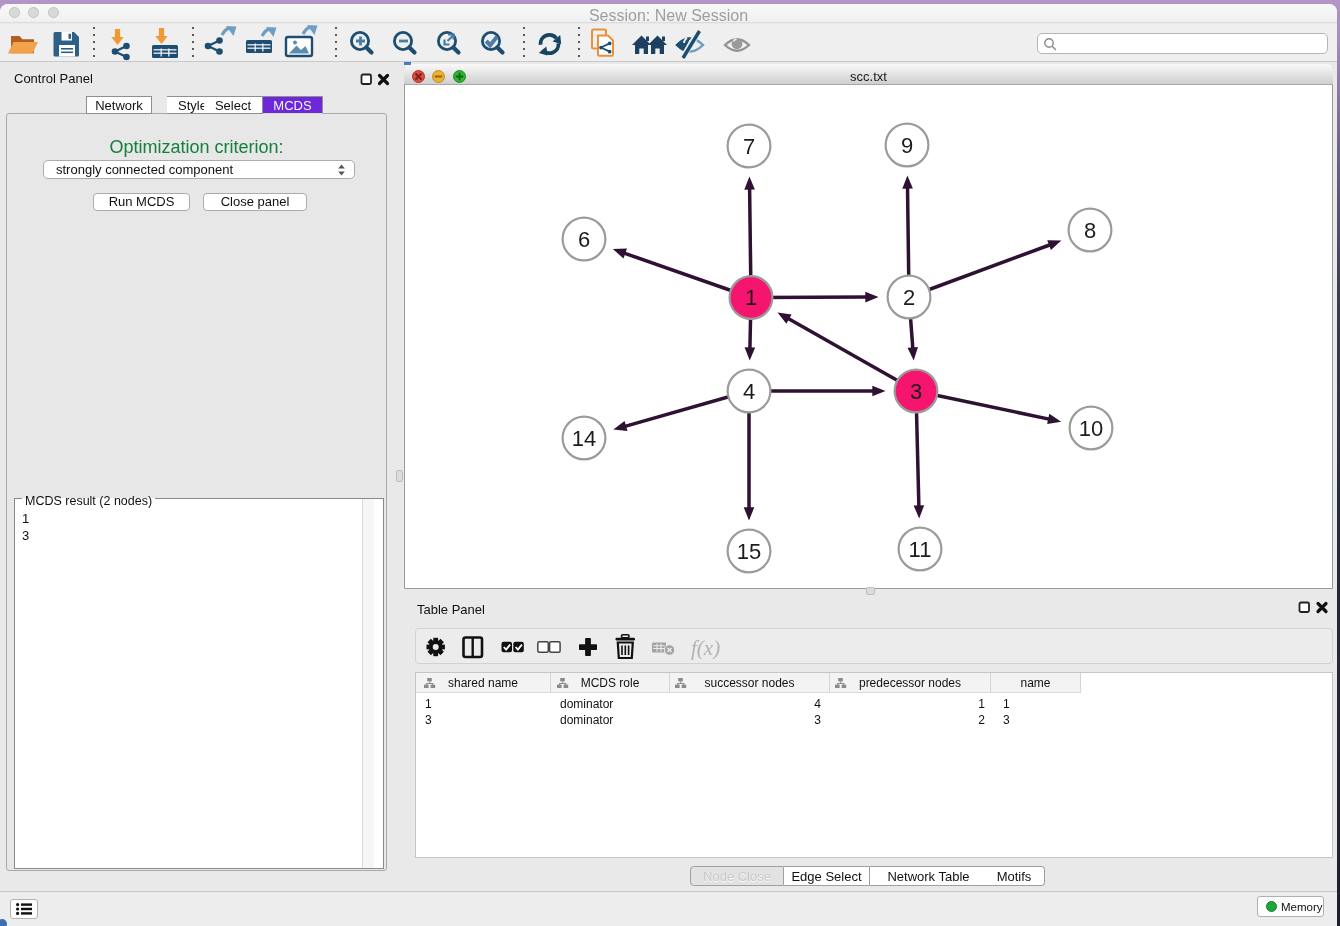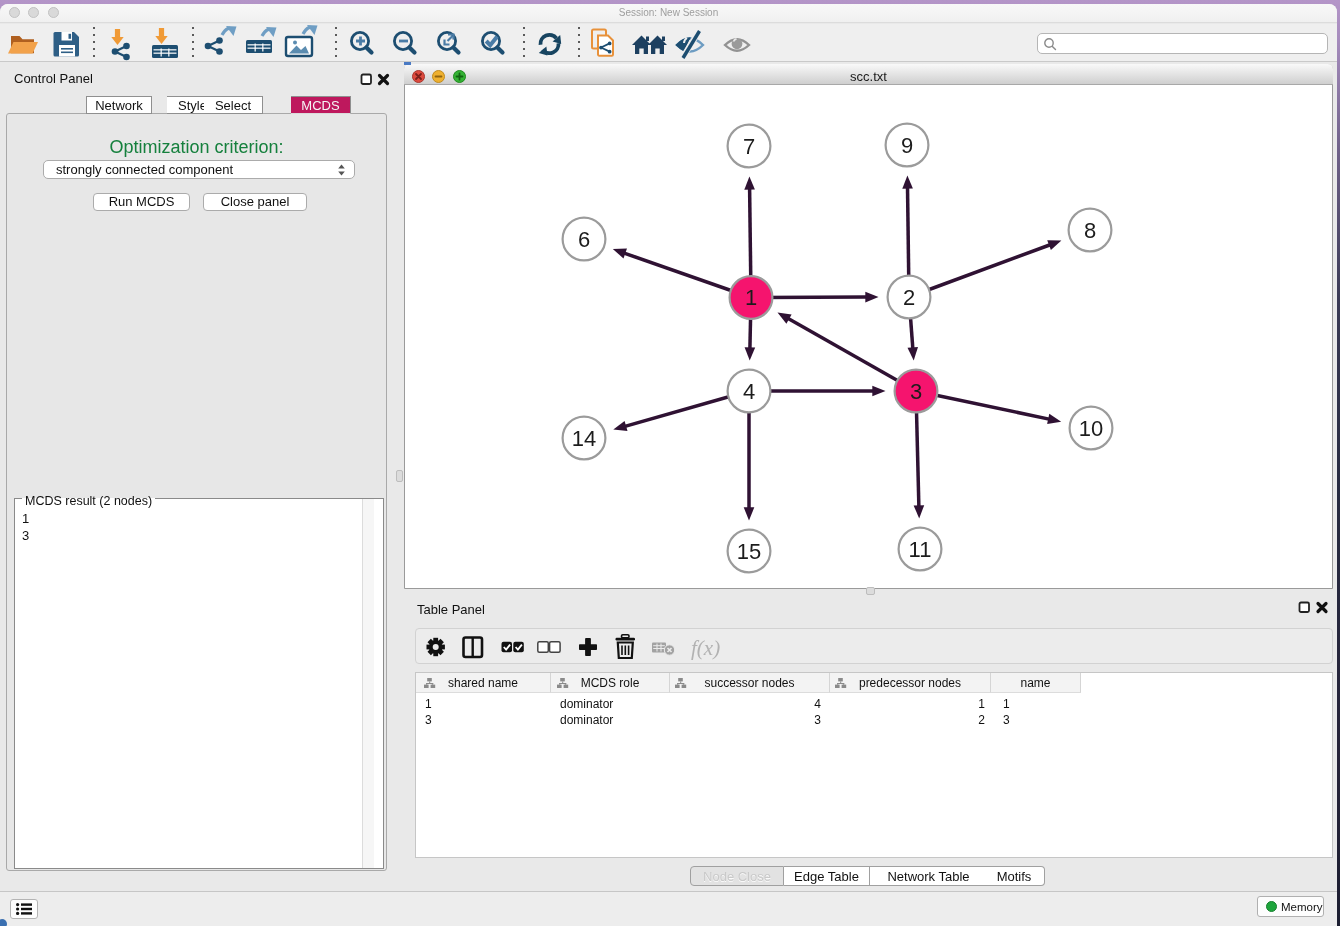--- a/index.html
+++ b/index.html
@@ -4,28 +4,28 @@
 <style>
 * { margin:0; padding:0; box-sizing:border-box; }
 html,body { width:1340px; height:926px; overflow:hidden; }
 body { font-family:"Liberation Sans", sans-serif; background:#e9e9e9; position:relative; }
 .abs { position:absolute; }
 #desktop { left:0; top:0; width:1340px; height:926px;
   background:linear-gradient(180deg,#b495c8 0px,#a68cbd 40px,#6f6189 150px,#3a3a55 300px,#262a40 500px,#262339 750px,#1c1e31 926px); }
 #appwin { left:0; top:4px; width:1337px; height:922px; background:#e9e9e9; border-radius:8px 8px 0 0; }
 #titlebar { left:0; top:4px; width:1337px; height:19px; background:linear-gradient(#f8f8f8,#f0f0f0); border-bottom:1px solid #dcdcdc; border-radius:8px 8px 0 0;}
 .tl { top:11px; width:11px; height:11px; border-radius:50%; background:#d9d9d9; border:1px solid #c2c2c2; }
-#wintitle { top:7px; left:0; width:1337px; text-align:center; font-size:10px; color:#9e9e9e; }
+#wintitle { top:7px; left:0; width:1337px; text-align:center; font-size:16px; color:#9e9e9e; }
 #toolbar { left:0; top:24px; width:1337px; height:38px; background:#efefef; border-bottom:1px solid #c9c9c9; }
 .sep { top:27px; height:32px; width:2px; background:repeating-linear-gradient(#5a5a5a 0 1.8px, rgba(0,0,0,0) 1.8px 7px); }
 #searchbox { left:1037px; top:33px; width:291px; height:21px; background:#fff; border:1px solid #b5b5b5; border-radius:5px; }
 #cp-title { left:14px; top:71px; font-size:13px; color:#111; }
 #cp-box { left:6px; top:113px; width:381px; height:758px; border:1px solid #a9a9a9; border-radius:3px; background:#e7e7e7; }
 .tab { top:96px; height:18px; border:1px solid #8f8f8f; background:#fff; font-size:13px; color:#111; text-align:center; line-height:17px; }
-#tab-mcds { background:#be185d; color:#f5f5f5; border-bottom-color:#dadada;margin-left:28px; }
+#tab-mcds { background:#6d28d9; color:#f5f5f5; border-bottom-color:#dadada; }
 #opt-label { left:6px; top:137px; width:381px; text-align:center; font-size:18px; color:#15803d; }
 #dropdown { left:43px; top:160px; width:312px; height:19px; background:#fff; border:1px solid #ababab; border-radius:5px; font-size:13px; color:#111; line-height:17px; padding-left:12px; }
 .btn { top:193px; height:18px; background:#fff; border:1px solid #ababab; border-radius:4px; font-size:13px; color:#111; text-align:center; line-height:16px; }
 #fieldset { left:14px; top:498px; width:370px; height:371px; border:1px solid #8a8a8a; background:#fff; }
 #legend { left:22px; top:494px; height:14px; line-height:14px; font-size:12.5px; color:#111; padding:0 3px; }
 #fs-text { left:22px; top:511px; font-size:13px; color:#111; line-height:16.5px; }
 #fs-scroll { left:362px; top:499px; width:12px; height:369px; background:#f6f6f6; border-left:1px solid #dcdcdc; }
 #vsplit { left:396px; top:470px; width:7px; height:12px; background:#dcdcdc; border:1px solid #bdbdbd; border-radius:2px; }
 #netwin { left:404px; top:64px; width:929px; height:525px; background:#fff; border:1px solid #9a9a9a; border-radius:5px 5px 0 0; }
 #nettitle { left:404px; top:64px; width:929px; height:21px; background:linear-gradient(#f9f9f9,#cfcfcf); border-bottom:1px solid #a8a8a8; border-radius:5px 5px 0 0; }
@@ -331,21 +331,21 @@
 <div class="bcell abs" style="left:560px;top:697px;">dominator</div>
 <div class="bcell abs" style="left:670px;top:697px;width:151px;text-align:right;">4</div>
 <div class="bcell abs" style="left:830px;top:697px;width:155px;text-align:right;">1</div>
 <div class="bcell abs" style="left:1003px;top:697px;">1</div>
 <div class="bcell abs" style="left:425px;top:713px;">3</div>
 <div class="bcell abs" style="left:560px;top:713px;">dominator</div>
 <div class="bcell abs" style="left:670px;top:713px;width:151px;text-align:right;">3</div>
 <div class="bcell abs" style="left:830px;top:713px;width:155px;text-align:right;">2</div>
 <div class="bcell abs" style="left:1003px;top:713px;">3</div>
 <div class="btab abs" id="btab-node" style="left:690px;width:94px;border-radius:4px 0 0 4px;">Node Close</div>
-<div class="btab abs" style="left:784px;width:86px;border-left:none;">Edge Table</div>
+<div class="btab abs" style="left:784px;width:86px;border-left:none;">Edge Select</div>
 <div class="btab abs" style="left:870px;width:118px;border-left:none;">Network Table</div>
 <div class="btab abs" style="left:984px;width:61px;border-left:none;border-radius:0 4px 4px 0;">Motifs</div>
 <div id="statusbar" class="abs"></div>
 <div id="listbtn" class="abs">
     <svg width="16" height="12" viewBox="0 0 16 12" style="position:absolute;left:5px;top:3px;">
       <g fill="#111">
         <circle cx="1.6" cy="1.6" r="1.6"></circle>
         <circle cx="1.6" cy="6" r="1.6"></circle>
         <circle cx="1.6" cy="10.4" r="1.6"></circle>
         <rect x="5" y="0.4" width="11" height="2.4"></rect>

